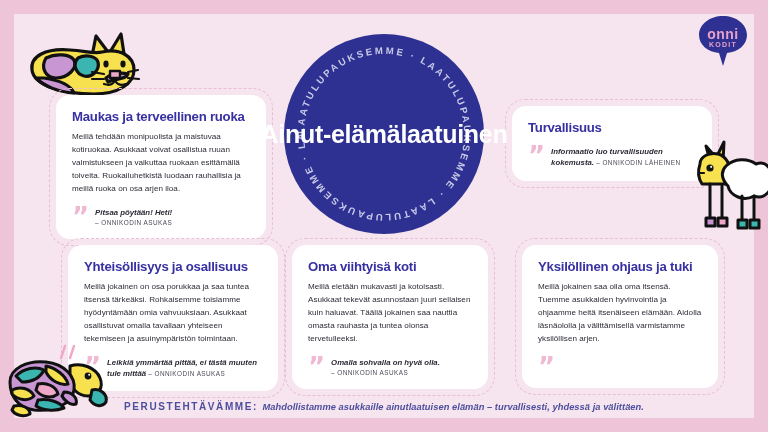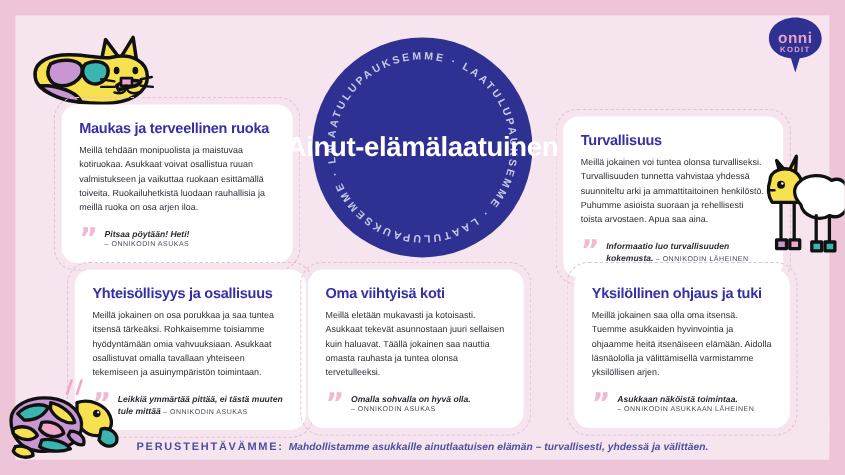--- a/index.html
+++ b/index.html
@@ -146,21 +146,21 @@
     color: #4a4a58;
     white-space: nowrap;
   }
   .attr-block { display: block; }
   .attr-inline { display: inline; }
 
   
   #card-food      { left: 56px;  top: 95px;  width: 210px; }
   #card-safety    { left: 512px; top: 87px;  width: 200px; margin-top: 19px; }
   #card-community { left: 68px;  top: 245px; width: 210px; }
-  #card-home      { left: 280px; top: 245px; width: 196px; }
+  #card-home      { left: 292px; top: 245px; width: 196px; }
   #card-guidance  { left: 522px; top: 245px; width: 196px; }
 
   
   .footer {
     position: absolute;
     left: 0;
     top: 396px;
     width: 768px;
     text-align: center;
     z-index: 25;
@@ -303,21 +303,20 @@
       <span class="quote-mark">”</span>
       <span class="quote-text">
         <span class="q">Pitsaa pöytään! Heti!</span>
         <span class="attr attr-block">– ONNIKODIN ASUKAS</span>
       </span>
     </div>
   </div>
 
   <div class="card" id="card-safety">
     <h2>Turvallisuus</h2>
-    <p class="body">Meillä jokainen voi tuntea olonsa turvalliseksi. Turvallisuuden tunnetta vahvistaa yhdessä suunniteltu arki ja ammattitaitoinen henkilöstö. Puhumme asioista suoraan ja rehellisesti toista arvostaen. Apua saa aina.</p>
     <div class="quote-block">
       <span class="quote-mark">”</span>
       <span class="quote-text">
         <span class="q">Informaatio luo turvallisuuden kokemusta.</span>
         <span class="attr attr-inline">– ONNIKODIN LÄHEINEN</span>
       </span>
     </div>
   </div>
 
   <div class="card" id="card-community">
@@ -342,24 +341,20 @@
         <span class="attr attr-block">– ONNIKODIN ASUKAS</span>
       </span>
     </div>
   </div>
 
   <div class="card" id="card-guidance">
     <h2>Yksilöllinen ohjaus ja tuki</h2>
     <p class="body">Meillä jokainen saa olla oma itsensä. Tuemme asukkaiden hyvinvointia ja ohjaamme heitä itsenäiseen elämään. Aidolla läsnäololla ja välittämisellä varmistamme yksilöllisen arjen.</p>
     <div class="quote-block">
       <span class="quote-mark">”</span>
-      <span class="quote-text">
-        <span class="q">Asukkaan näköistä toimintaa.</span>
-        <span class="attr attr-block">– ONNIKODIN ASUKKAAN LÄHEINEN</span>
-      </span>
     </div>
   </div>
 
   <div class="footer">
     <span class="label">PERUSTEHTÄVÄMME:</span>
     <span class="mission">Mahdollistamme asukkaille ainutlaatuisen elämän – turvallisesti, yhdessä ja välittäen.</span>
   </div>
 
 </div>
 

